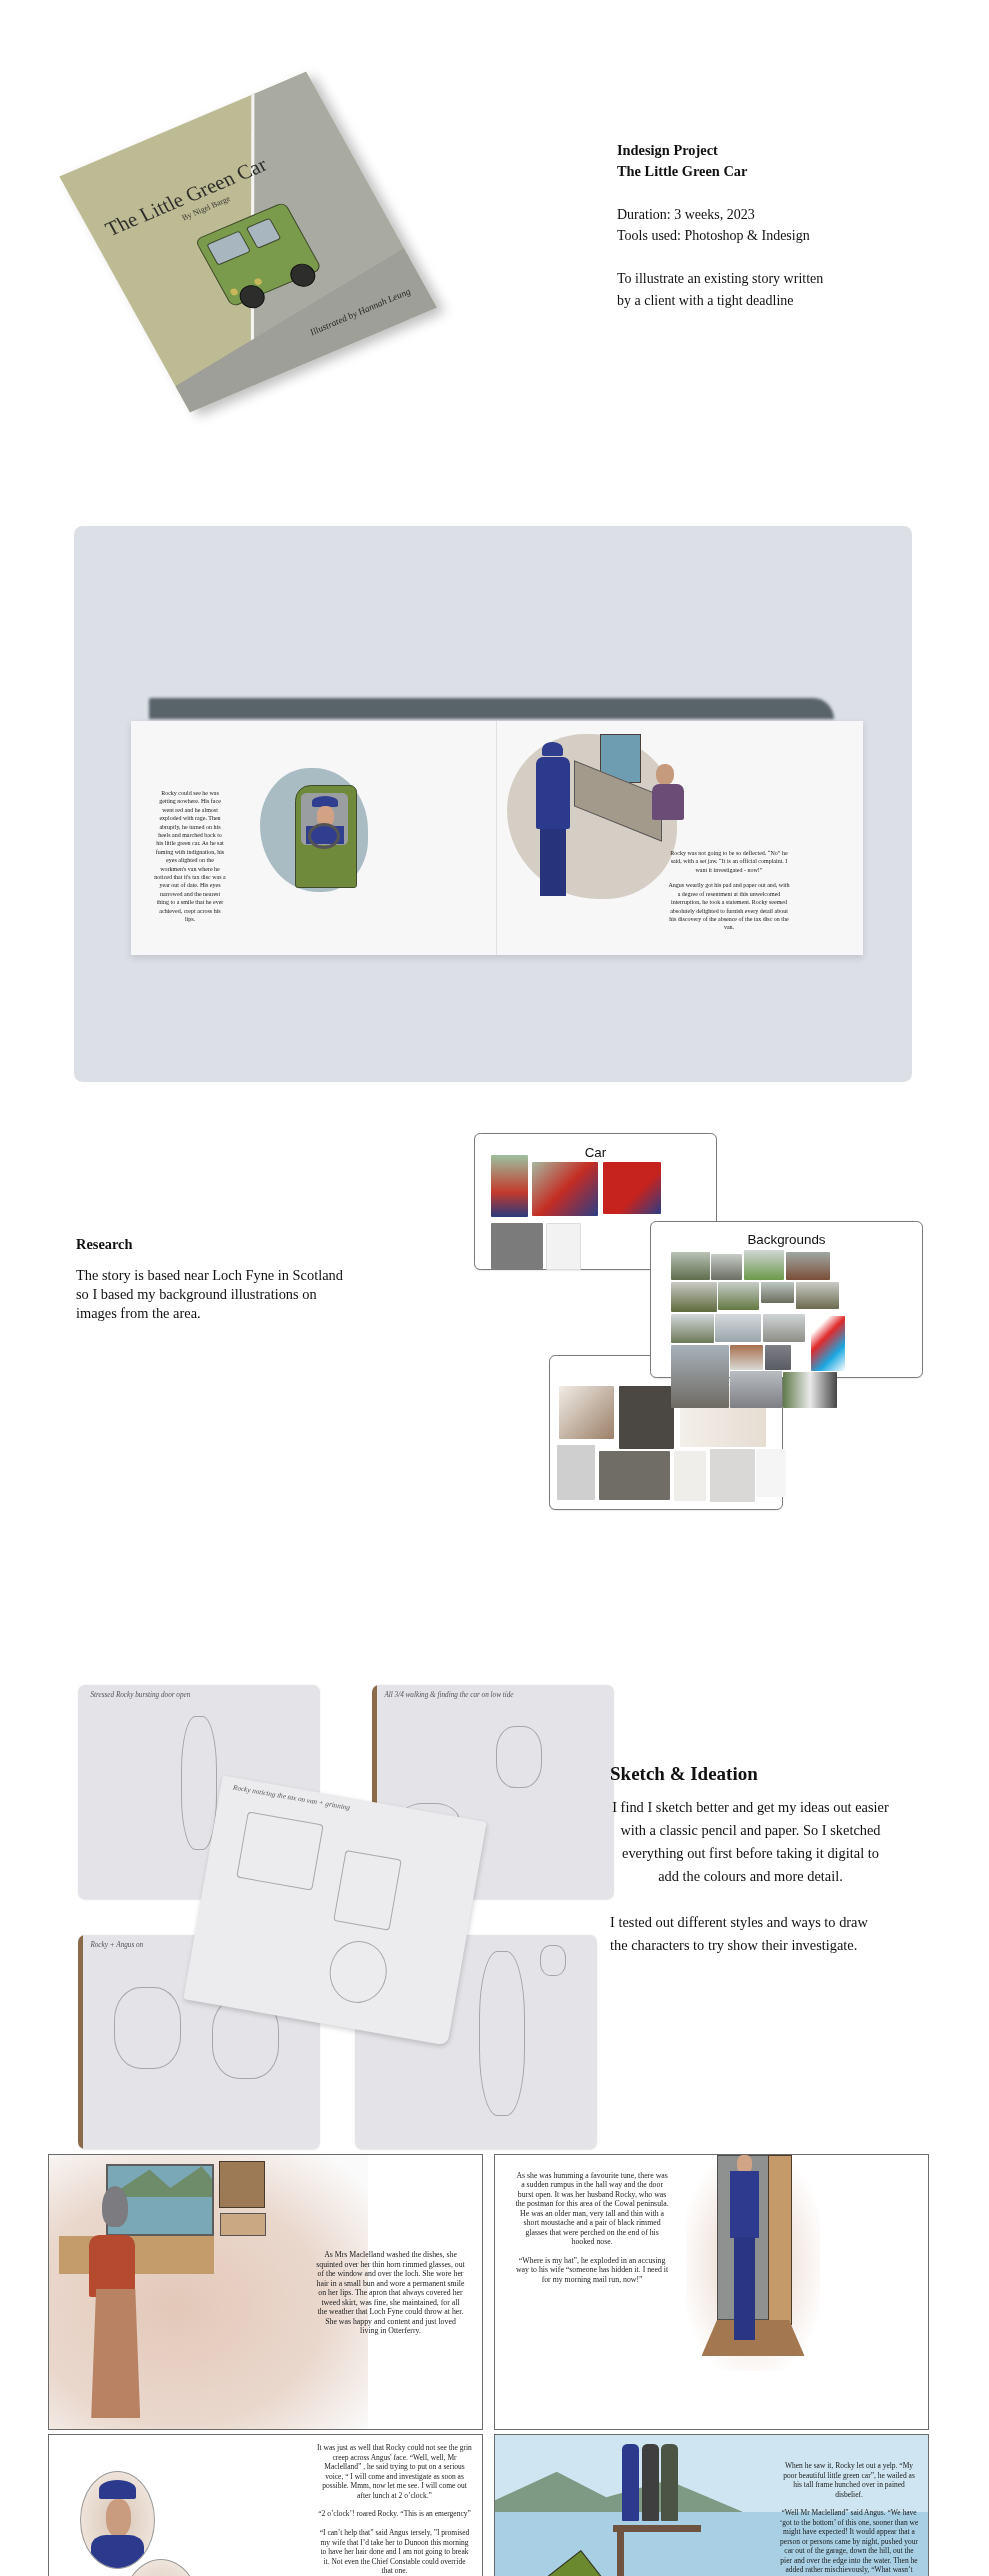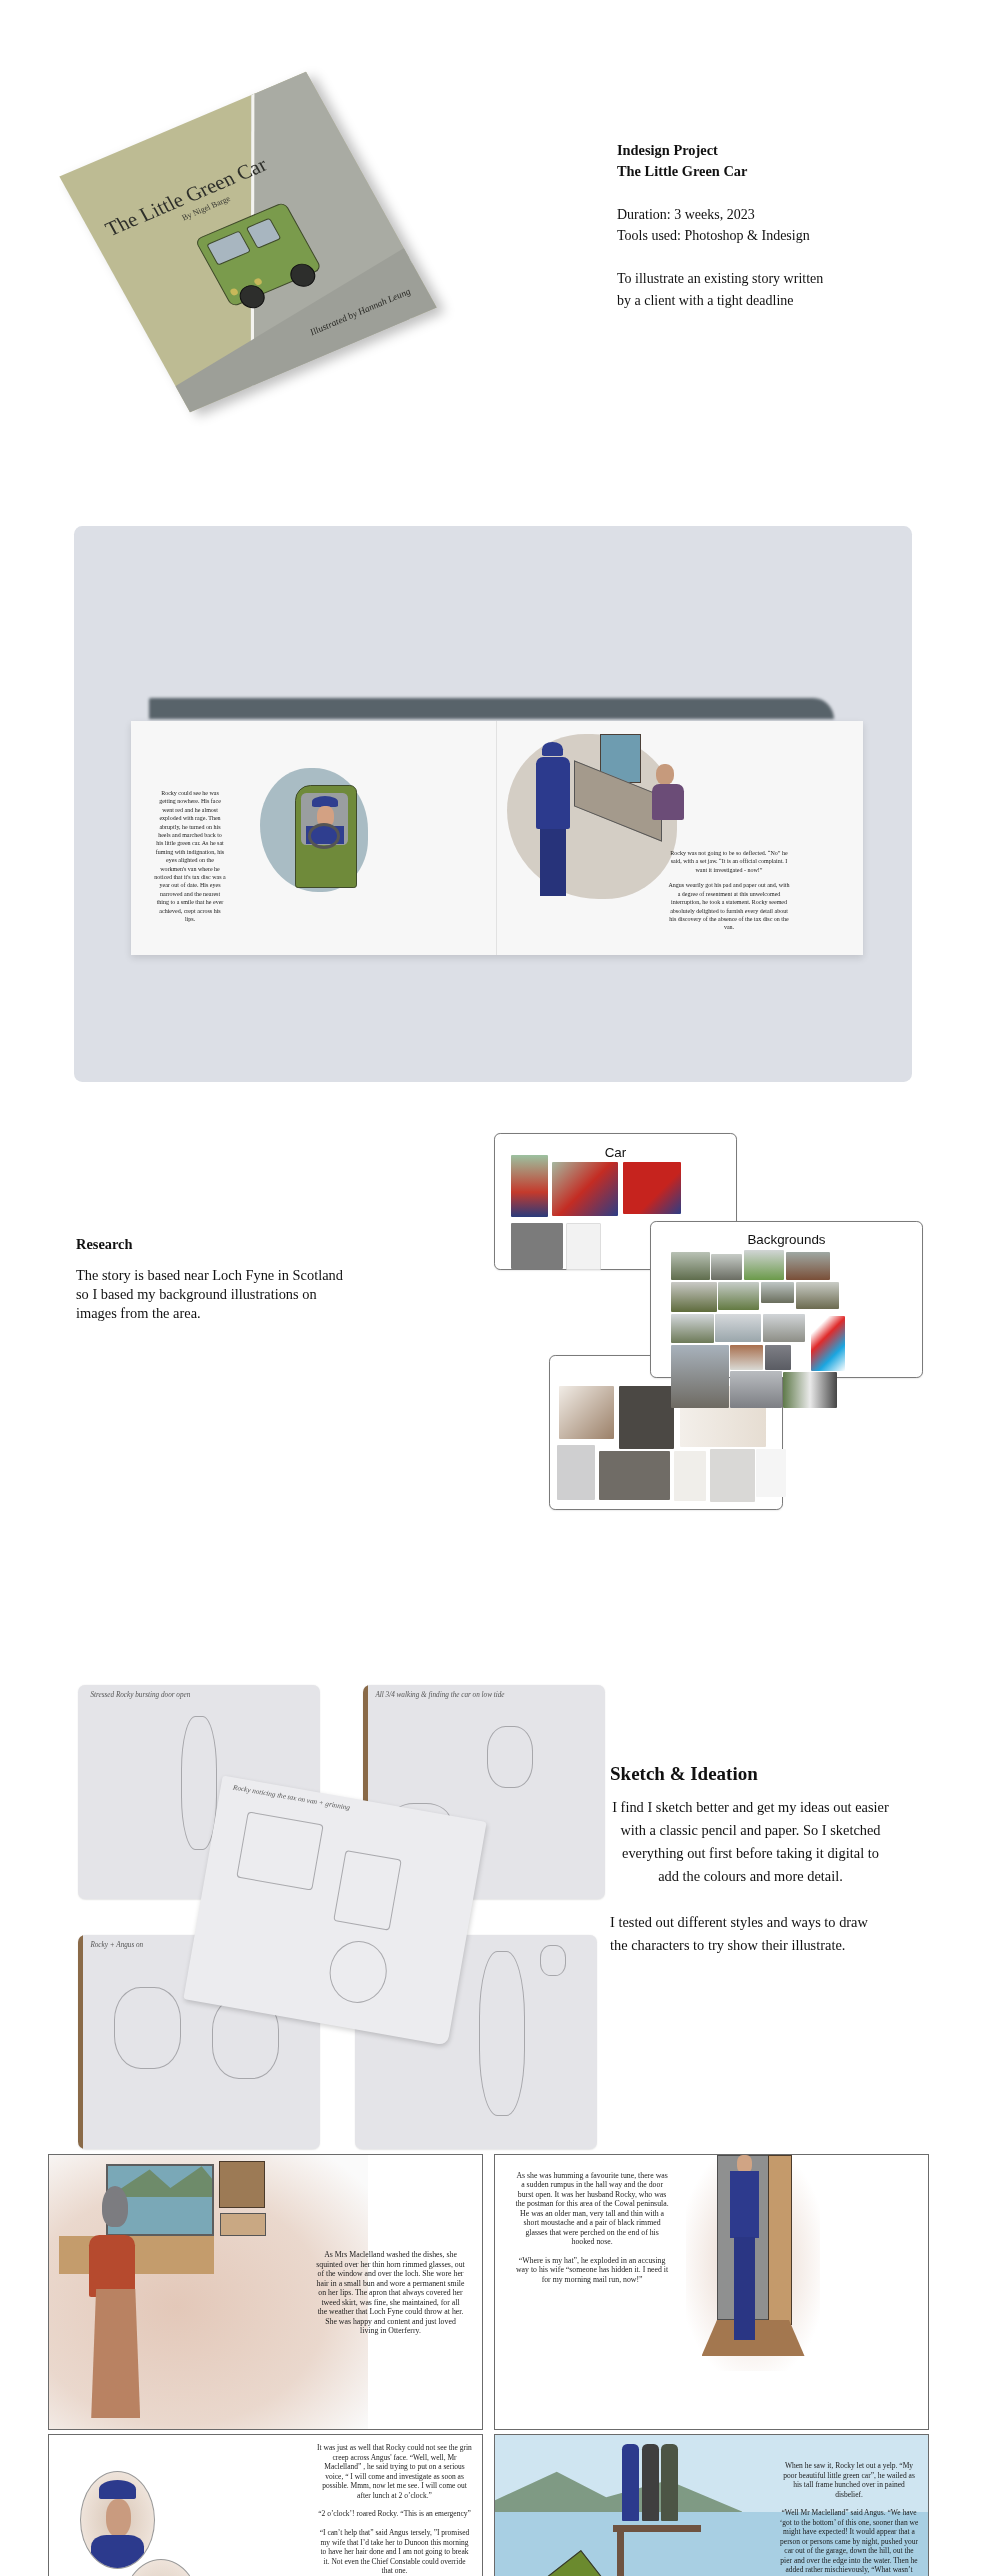--- a/index.html
+++ b/index.html
@@ -104,34 +104,34 @@
   .research p:first-of-type { margin-top: 11.3px; }
 
   .moodcard {
     position: absolute; background: #fff; border: 0.8px solid #7a7a7a; border-radius: 6.2px;
     box-shadow: 0 0.5px 1.5px rgba(0,0,0,0.08);
   }
   .moodcard .mc-title {
     position: absolute; left: 0; right: 0; text-align: center; font-size: 13.4px; color: #111;
   }
   .thumb { position: absolute; border-radius: 1px; }
-  .card-car { left: 474px; top: 1133px; width: 243px; height: 137px; margin-left: 20px; }
+  .card-car { left: 474px; top: 1133px; width: 243px; height: 137px; }
   .card-bg { left: 650px; top: 1221px; width: 273px; height: 157px; z-index: 2; }
   .card-chars { left: 549px; top: 1355px; width: 234px; height: 155px; z-index: 1; }
 
   
   .sketch-photo {
     position: absolute; background: #e4e4e8; border-radius: 7.2px; overflow: hidden;
     box-shadow: 0 0.5px 1.5px rgba(0,0,0,0.1);
   }
   .sketch-photo .tablewood { position: absolute; left: 0; top: 0; width: 5.2px; height: 100%; background: #8a6a48; }
   .sketch-photo .pencil { position: absolute; border: 1px solid #8d8d92; border-radius: 40%; opacity: .7; }
   .sketch-photo .note { position: absolute; left: 12.4px; top: 6.2px; font-size: 7.2px; color: #555; font-style: italic; }
   .sp1 { left: 78px; top: 1685px; width: 242px; height: 214px; }
-  .sp2 { left: 363px; top: 1685px; width: 242px; height: 214px; text-decoration: underline; }
+  .sp2 { left: 372px; top: 1685px; width: 242px; height: 214px; text-decoration: underline; }
   .sp3 { left: 78px; top: 1935px; width: 242px; height: 214px; }
   .sp4 { left: 355px; top: 1935px; width: 242px; height: 214px; }
   .sp-center {
     left: 201px; top: 1797px; width: 268px; height: 227px; transform: rotate(10deg);
     background: #ececef; box-shadow: 1px 2.1px 5.2px rgba(0,0,0,0.18); border-radius: 3.1px 3.1px 9.3px 3.1px; z-index: 3;
   }
 
   .sketch-text { left: 610px; top: 1764px; width: 289px; }
   .sketch-text h2 { font-size: 19px; font-weight: bold; line-height: 20.6px; }
   .sketch-text p { font-size: 14.4px; line-height: 23px; margin-top: 23px; }
@@ -324,21 +324,21 @@
 <div class="sketch-photo abs sp-center">
   <div class="note">Rocky noticing the tax on van + grinning</div>
   <div class="pencil" style="left:31px;top:31px;width:77px;height:67px;border-radius:4.1px;"></div>
   <div class="pencil" style="left:134px;top:52px;width:57px;height:72px;border-radius:4.1px;"></div>
   <div class="pencil" style="left:139px;top:139px;width:57px;height:62px;border-radius:50%;"></div>
 </div>
 
 <div class="abs sketch-text">
   <h2>Sketch &amp; Ideation</h2>
   <p style="width:281px">I find I sketch better and get my ideas out easier with a classic pencil and paper. So I sketched everything out first before taking it digital to add the colours and more detail.</p>
-  <p style="width:258px">I tested out different styles and ways to draw the characters to try show their illustrate.</p>
+  <p style="width:258px">I tested out different styles and ways to draw the characters to try show their investigate.</p>
 </div>
 
 <div class="fp fp1">
   <div class="abs kitchen-wall"></div>
   <div class="kitchen-window">
       <div class="hill"></div>
     </div>
   <div class="cupboard"></div>
   <div class="corkboard"></div>
   <div class="counter"></div>

